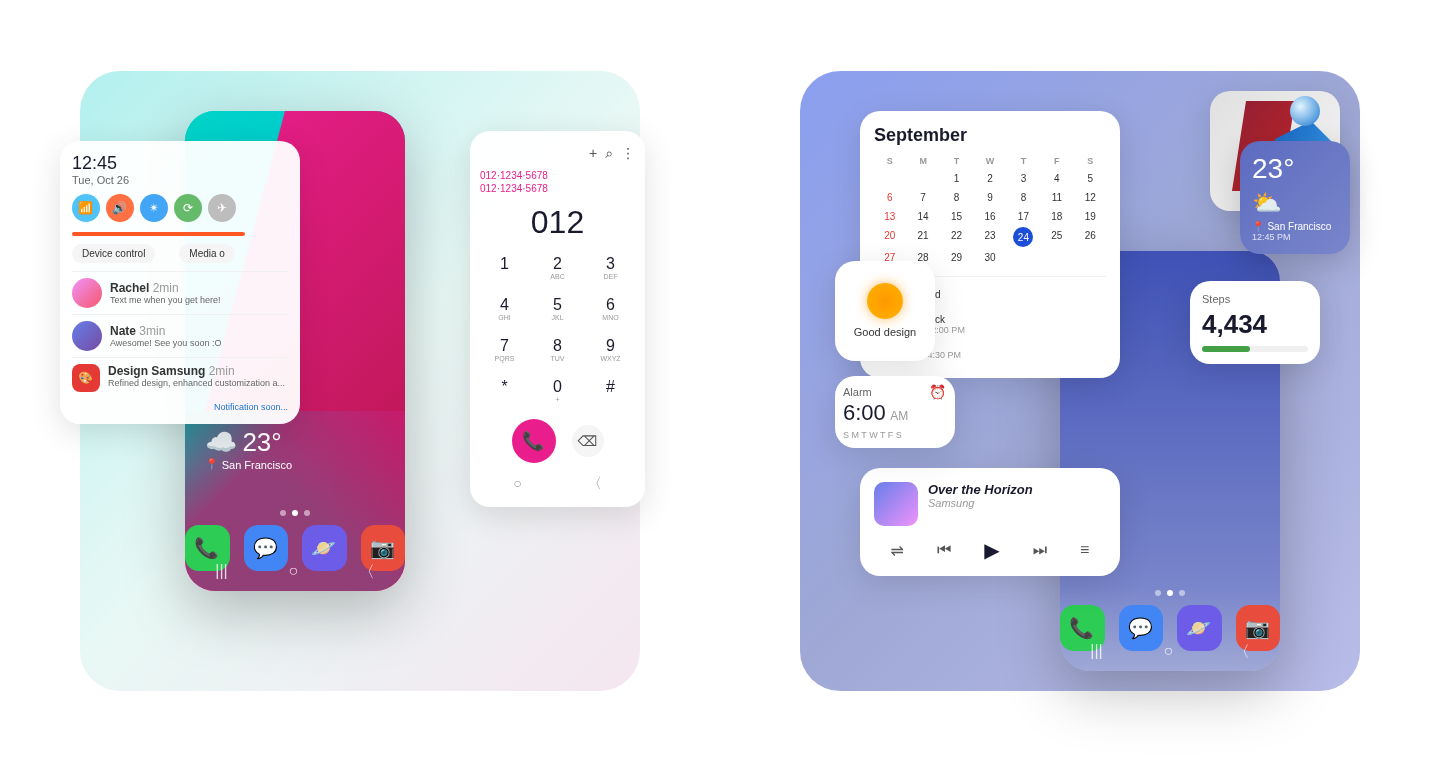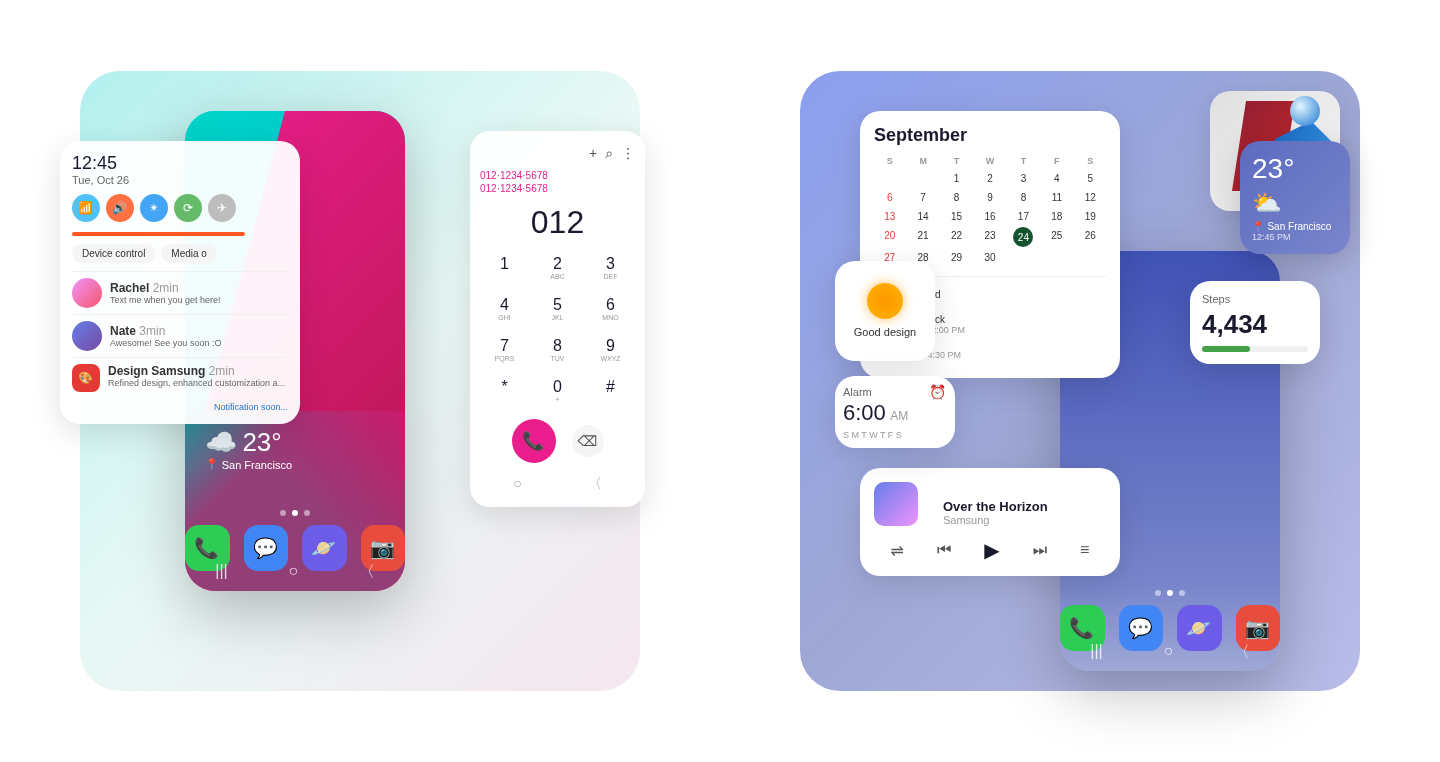--- a/index.html
+++ b/index.html
@@ -189,21 +189,21 @@
     .brightness-bar {
       height: 4px;
       background: #ff5722;
       border-radius: 2px;
       width: 80%;
       margin: 6px 0;
     }
 
     .notif-buttons {
       display: flex;
-      gap: 6px;
+      gap: 24px;
       margin: 8px 0;
     }
 
     .notif-btn {
       background: #f5f5f5;
       border: none;
       border-radius: 20px;
       padding: 4px 10px;
       font-size: 10px;
       color: #333;
@@ -427,21 +427,21 @@
 
     .cal-cell {
       text-align: center;
       font-size: 10px;
       color: #333;
       padding: 3px 0;
       border-radius: 50%;
     }
 
     .cal-cell.today {
-      background: #14532d;
+      background: #1d4ed8;
       color: white;
       border-radius: 50%;
       width: 20px;
       height: 20px;
       display: flex;
       align-items: center;
       justify-content: center;
       margin: 0 auto;
     }
 
@@ -510,21 +510,21 @@
       width: 260px;
       background: white;
       border-radius: 20px;
       padding: 14px;
       left: 120px;
       bottom: 175px;
       z-index: 5;
       box-shadow: 0 8px 32px rgba(0,0,0,0.12);
     }
 
-    .music-info { display: flex; align-items: flex-end; gap: 25px; margin-bottom: 12px; }
+    .music-info { display: flex; align-items: flex-start; gap: 10px; margin-bottom: 12px; font-style: italic; }
 
     .album-art {
       width: 44px;
       height: 44px;
       border-radius: 10px;
       background: linear-gradient(135deg, #667eea, #f093fb);
       flex-shrink: 0;
     }
 
     .music-title { font-size: 13px; font-weight: 600; color: #1a1a2e; }

